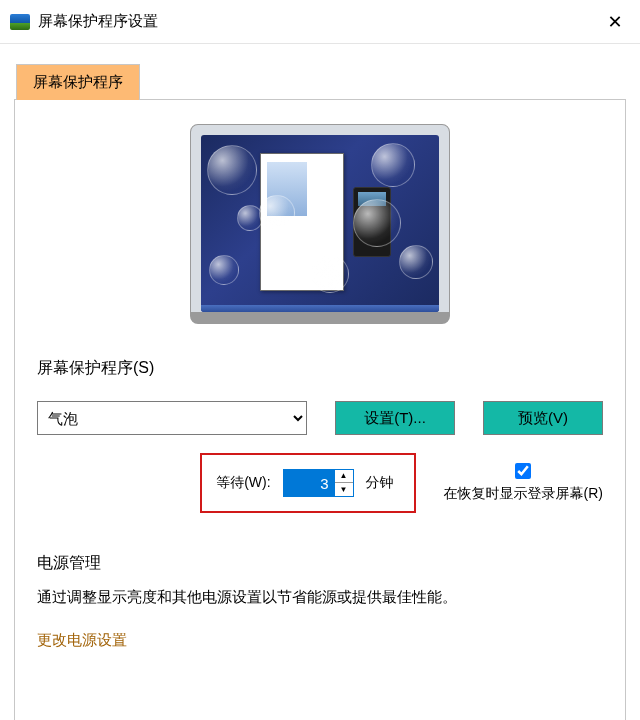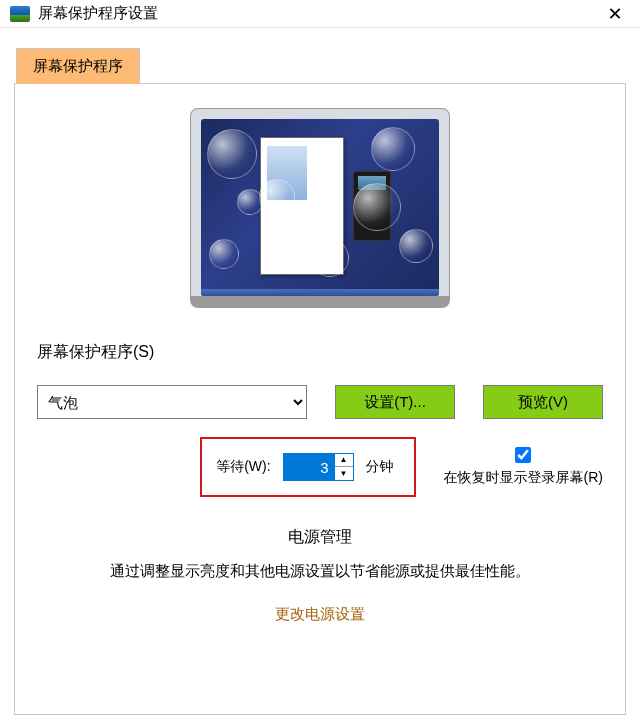--- a/index.html
+++ b/index.html
@@ -1,19 +1,19 @@
 <!DOCTYPE html>
 <html><head>
 <meta charset="utf-8">
 <style>
   * { box-sizing: border-box; margin: 0; padding: 0; }
   html, body { width: 640px; height: 720px; font-family: "Microsoft YaHei", "Segoe UI", sans-serif; font-size: 14px; background: #fff; color: #000; overflow: hidden; }
 
   
-  .titlebar { height: 28px; display: flex; align-items: center; justify-content: space-between; padding: 0 0 0 10px; border-bottom: 1px solid #e5e5e5; }
+  .titlebar { height: 44px; display: flex; align-items: center; justify-content: space-between; padding: 0 0 0 10px; border-bottom: 1px solid #e5e5e5; }
   .titlebar-left { display: flex; align-items: center; gap: 8px; }
   .titlebar-icon { width: 20px; height: 16px; background: linear-gradient(180deg,#2a7dd7 0%,#1058a8 55%,#4ea22a 55%,#2d6b15 100%); border-radius: 2px; }
   .titlebar-title { font-size: 15px; }
   .close-btn { width: 50px; height: 40px; display: flex; align-items: center; justify-content: center; font-size: 18px; cursor: default; }
 
   
   .tabstrip { padding: 20px 0 0 16px; }
   .tab { display: inline-block; padding: 8px 16px; border: 1px solid #c7c7c7; border-bottom: none; background: #fdba74; font-size: 15px; position: relative; z-index: 2; }
   .tabpanel { border: 1px solid #c7c7c7; margin: -1px 14px 14px 14px; padding: 24px 22px 20px 22px; height: 632px; position: relative; }
 
@@ -26,35 +26,35 @@
   .win-inner { position:absolute; left:50%; top:18px; width:84px; height:138px; margin-left:-60px; background:#fff; border:1px solid #6a6a6a; box-shadow:1px 1px 4px rgba(0,0,0,.4); }
   .win-inner:before { content:""; position:absolute; left:6px; top:8px; width:40px; height:54px; background:linear-gradient(#cfe0f5,#8fb1dc); }
   .calc { position:absolute; right:48px; top:52px; width:38px; height:70px; background:#1a1a1a; border:1px solid #333; border-radius:3px; }
   .calc:before{content:"";position:absolute;left:4px;right:4px;top:4px;height:14px;background:linear-gradient(#6fa3c9,#3d6a8c);}
 
   
   .group { margin-top: 34px; }
   .group-label { font-size: 16px; }
   .row1 { display:flex; gap:28px; margin-top:22px; align-items:center; }
   select.saver { flex:1; height:34px; padding:4px 6px; font-size:15px; font-family:inherit; border:1px solid #7a7a7a; background:#fff; }
-  .btn { width:120px; height:34px; border:1px solid #7a7a7a; background:#84cc16; font-size:15px; font-family:inherit; cursor:default; }
+  .btn { width:120px; height:34px; border:1px solid #7a7a7a; background:#14b8a6; font-size:15px; font-family:inherit; cursor:default; }
 
   
   .waitrow { display:flex; align-items:center; gap:16px; margin-top:18px;justify-content:flex-end; }
   .highlight { display:flex; align-items:center; gap:12px; border:2.5px solid #d11919; padding:14px 20px 14px 14px; }
   .spin { display:flex; align-items:stretch; border:1px solid #0078d7; }
   .spin input { width:50px; height:26px; text-align:right; padding-right:5px; border:none; outline:none; font-size:15px; background:#0078d7; color:#fff; font-family:inherit; }
   .spin-btns { display:flex; flex-direction:column; border-left:1px solid #0078d7; }
   .spin-btn { width:18px; height:13px; display:flex; align-items:center; justify-content:center; background:#fff; border:none; border-bottom:1px solid #999; font-size:8px; line-height:1; cursor:default; padding:0; }
   .spin-btn:last-child{border-bottom:none;}
   .chk { display:flex; align-items:center; gap:6px; margin-left:12px;flex-direction:column; }
   .chk input { width:16px; height:16px; }
 
   
-  .power { margin-top:30px;text-align:center; }
+  .power { margin-top:40px; }
   .power-desc { margin-top:12px; font-size:15px; line-height:1.5; }
   .link { display:inline-block; margin-top:22px; color:#a16207; font-size:15px; cursor:default; }
 
 </style>
 </head>
 <body>
 
 <div class="titlebar">
   <div class="titlebar-left">
     <span class="titlebar-icon"></span>

